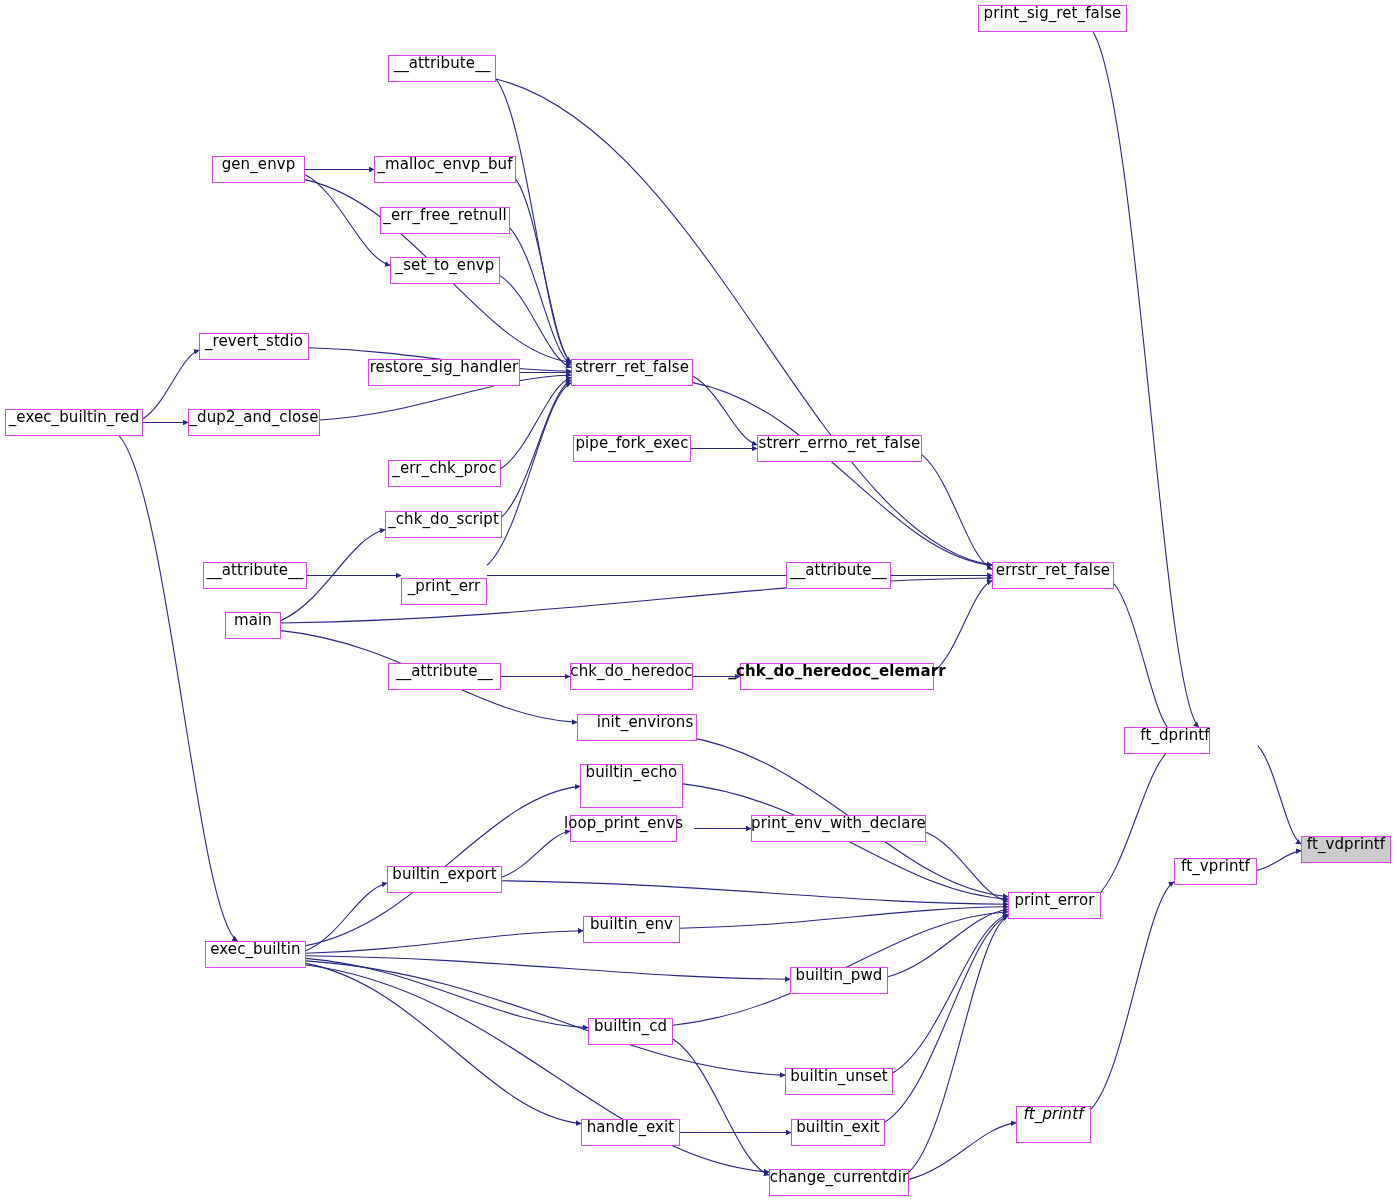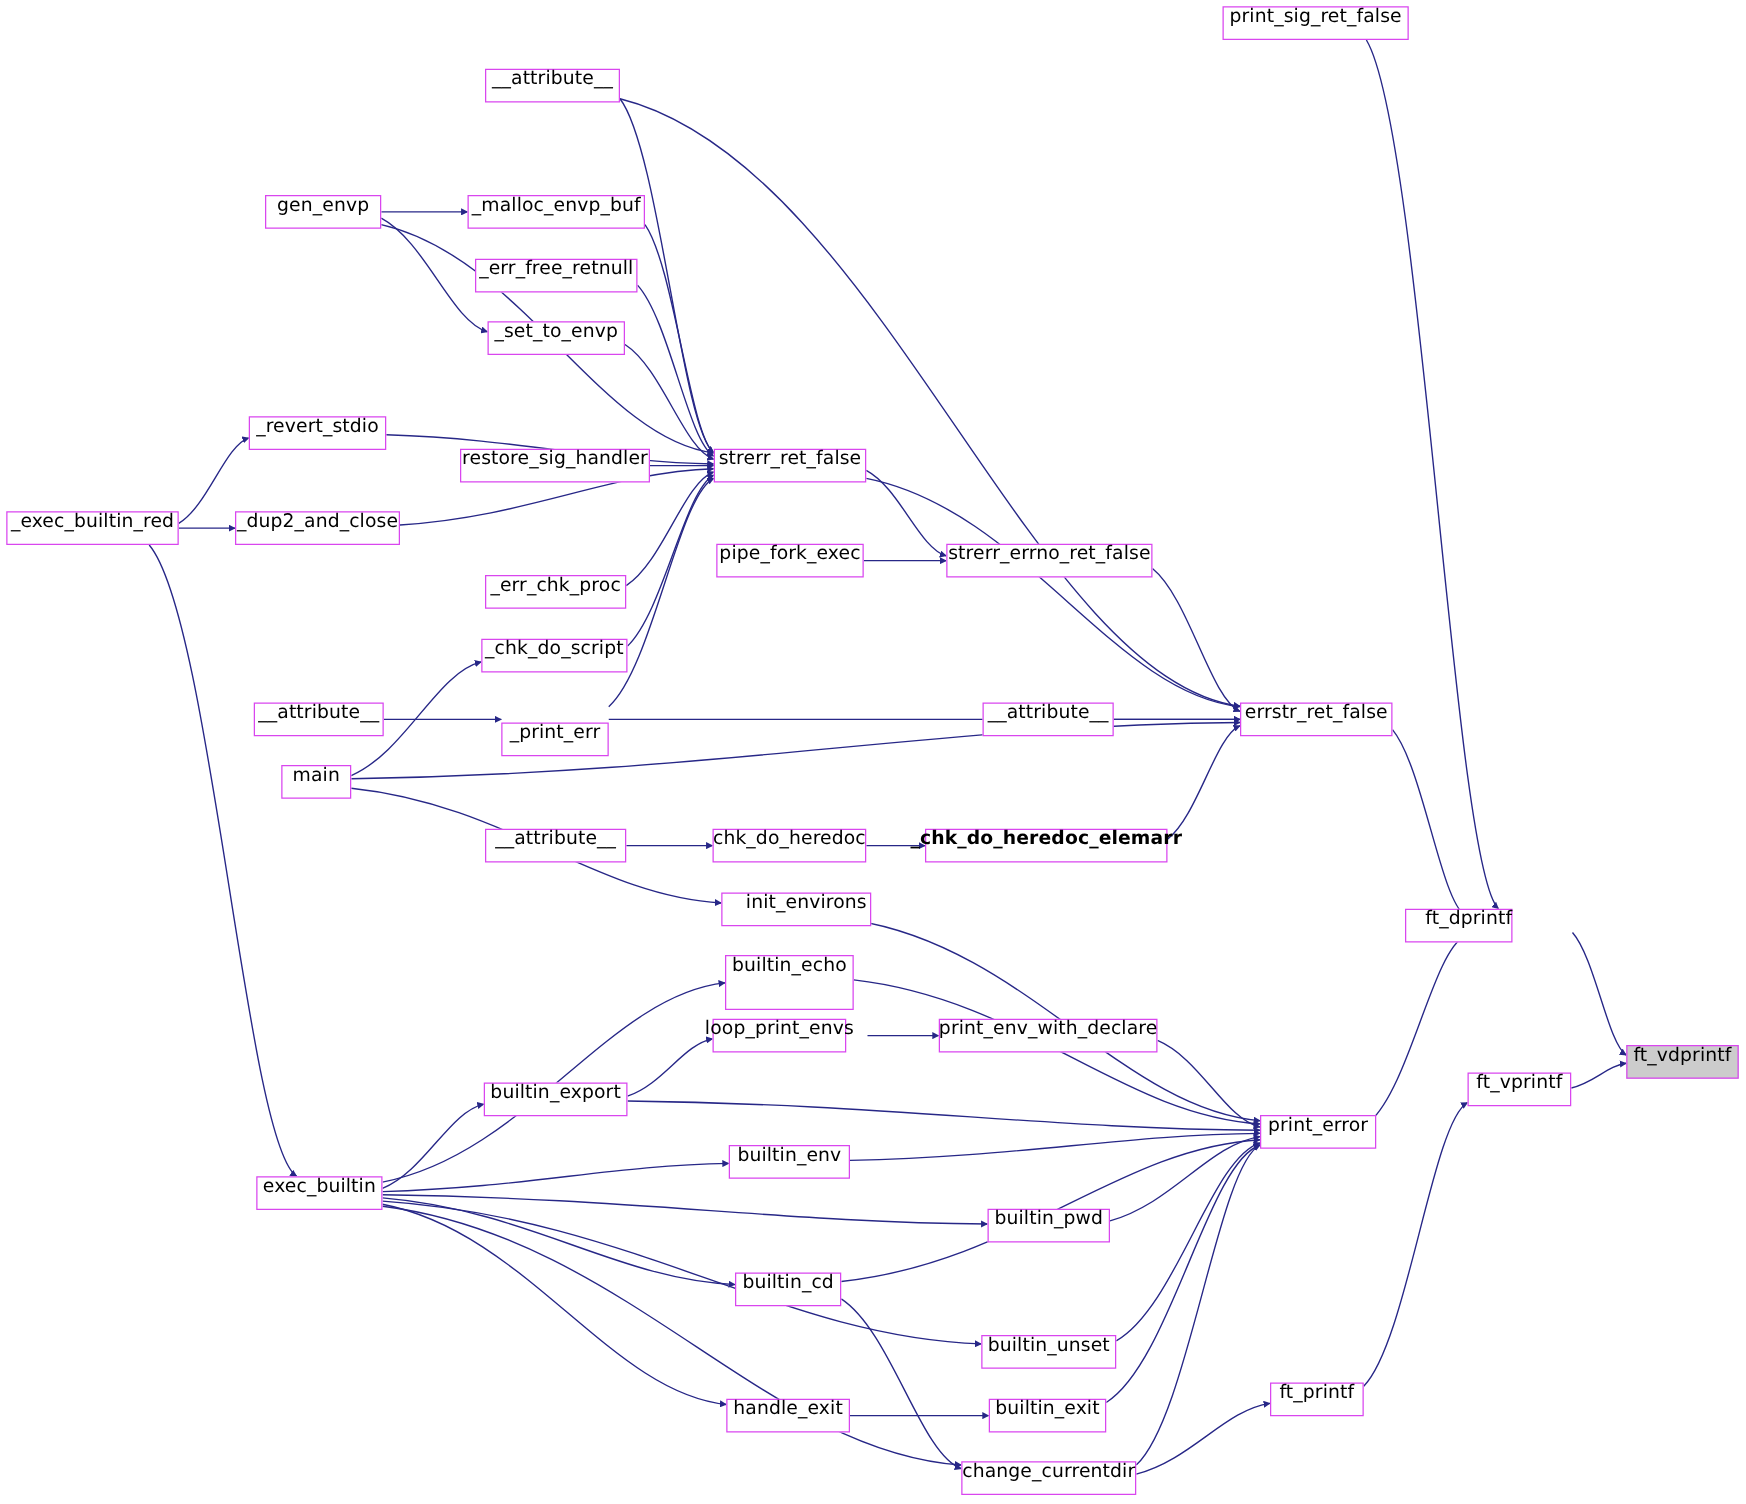--- a/index.html
+++ b/index.html
@@ -221,21 +221,21 @@
       </div>
       <div class="node" style="left: 790px; top: 967px; width: 98px; height: 27px;">
         <span>builtin_pwd</span>
       </div>
       <div class="node" style="left: 588px; top: 1018px; width: 85px; height: 27px;">
         <span>builtin_cd</span>
       </div>
       <div class="node" style="left: 785px; top: 1068px; width: 108px; height: 27px;">
         <span>builtin_unset</span>
       </div>
-      <div class="node" style="left: 1016px; top: 1106px; width: 75px; height: 27px;">
+      <div class="node" style="left: 1016px; top: 1106px; width: 75px; height: 37px; font-style: italic;">
         <span>ft_printf</span>
       </div>
       <div class="node" style="left: 581px; top: 1119px; width: 99px; height: 27px;">
         <span>handle_exit</span>
       </div>
       <div class="node" style="left: 791px; top: 1119px; width: 94px; height: 27px;">
         <span>builtin_exit</span>
       </div>
       <div class="node" style="left: 769px; top: 1169px; width: 140px; height: 27px;">
         <span>change_currentdir</span>

